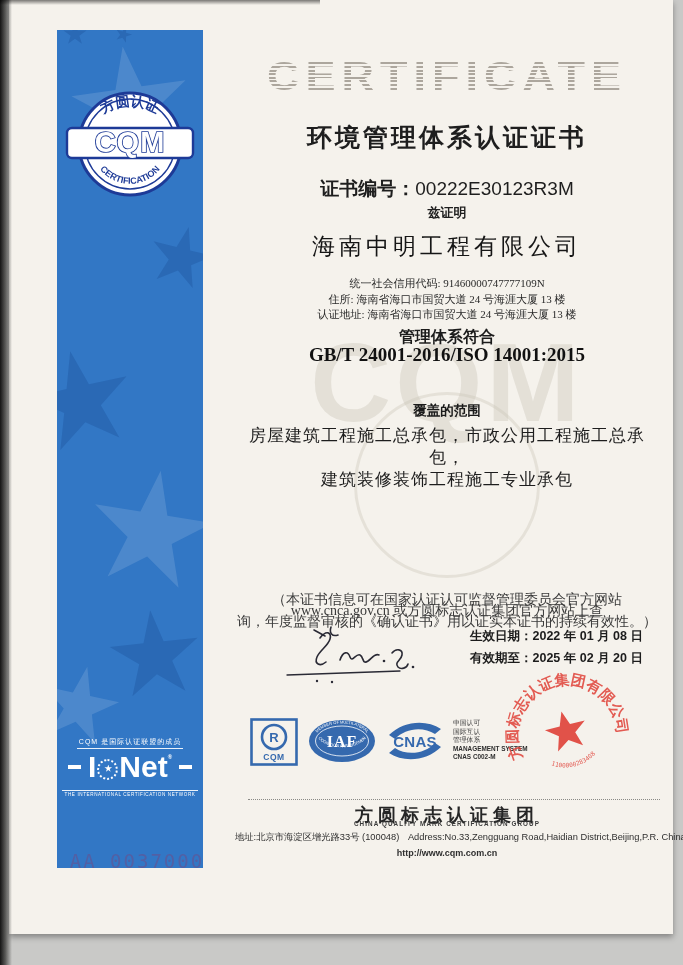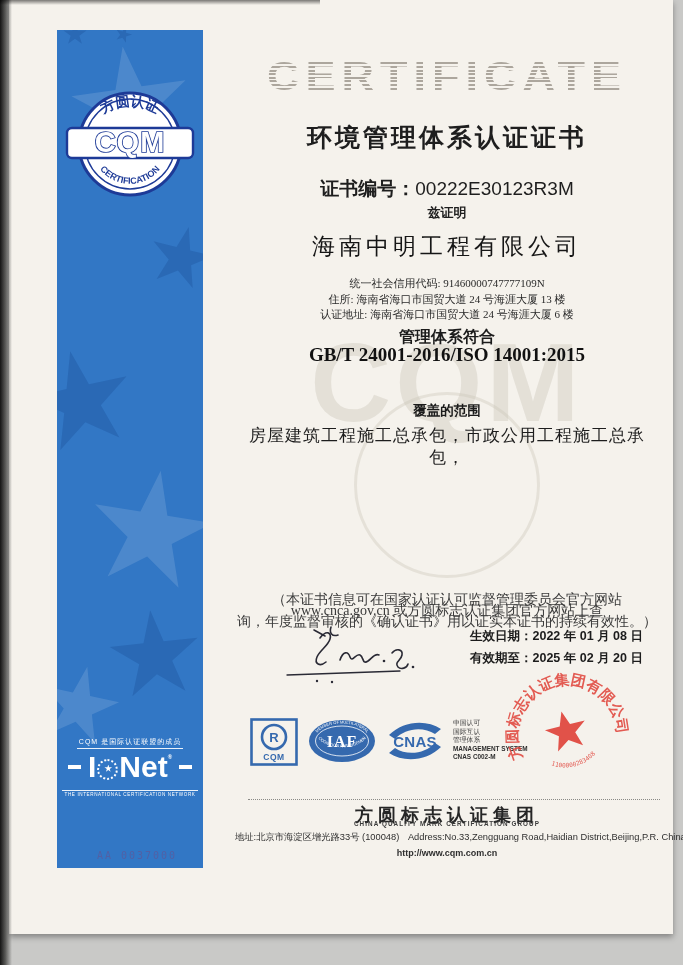--- a/index.html
+++ b/index.html
@@ -19,21 +19,21 @@
 
   .iqnet { position:absolute; left:0; top:700px; width:146px; text-align:center; color:#fff; }
   .iqnet-member { font-size:7px; letter-spacing:1px; color:#fff; display:inline-block; border-bottom:1px solid rgba(255,255,255,.9); padding:0 2px 1px; }
   .iqnet-row { display:flex; align-items:center; justify-content:center; gap:7px; margin-top:3px; }
   .iqnet-dash { width:13px; height:4px; background:#fff; }
   .iqnet-brand { display:flex; align-items:center; font-weight:bold; font-size:30px; line-height:30px; color:#fff; font-family:"Liberation Sans",sans-serif; }
   .iqnet-q { width:21px; height:21px; border:2.6px dotted #fff; border-radius:50%; margin:4px 1px 0; position:relative; }
   .iqnet-q::after { content:""; position:absolute; left:5px; top:4px; width:8px; height:8px; background:#fff; clip-path:polygon(50% 0%,61% 35%,98% 35%,68% 57%,79% 91%,50% 70%,21% 91%,32% 57%,2% 35%,39% 35%); }
   .iqnet-reg { font-size:6px; vertical-align:top; position:relative; top:-10px; }
   .iqnet-tagline { display:inline-block; margin-top:2px; border-top:1px solid rgba(255,255,255,.9); font-size:4.6px; letter-spacing:.6px; padding:1px 3px 0; color:#fff; }
-  .serial { position:absolute; left:0; top:820px; width:160px; text-align:center; font-family:"DejaVu Sans Mono",monospace; font-size:10px; letter-spacing:2px; color:#585c9f; opacity:.85; }
+  .serial { position:absolute; left:0; top:820px; width:160px; text-align:center; font-family:"DejaVu Sans Mono",monospace; font-size:19px; letter-spacing:2px; color:#585c9f; opacity:.85; }
 
   
   .content { position:absolute; left:232px; top:0; width:430px; height:100%; z-index:6; }
   .cblock { position:absolute; left:0; right:0; text-align:center; color:#222; }
 
   .wm-cert { top:50px; font-size:45px; font-weight:bold; letter-spacing:6px; color:#aca69d; font-family:"Liberation Sans",sans-serif; transform:scaleY(.92); }
   .wm-stripes { position:absolute; left:0; right:0; top:48px; height:52px; background:repeating-linear-gradient(to bottom,rgba(245,242,236,0) 0 2px,#f5f2ec 2px 3.6px); z-index:2; }
   .wm-cqm { top:318px; font-size:112px; font-weight:bold; letter-spacing:4px; color:rgba(201,194,181,.38); z-index:0; }
   .wm-ring { position:absolute; left:122px; top:392px; width:186px; height:186px; border:3px solid rgba(203,196,183,.38); border-radius:50%; z-index:0; }
 
@@ -131,29 +131,30 @@
     <div class="cblock certno">
       <span class="lbl">证书编号：</span><span>00222E30123R3M</span>
     </div>
 
     <div class="cblock certify">兹证明</div>
     <div class="cblock company">海南中明工程有限公司</div>
 
     <div class="cblock info">
       <div>统一社会信用代码: 91460000747777109N</div>
       <div>住所: 海南省海口市国贸大道 24 号海涯大厦 13 楼</div>
-      <div>认证地址: 海南省海口市国贸大道 24 号海涯大厦 6 楼</div>
+      <div>认证地址: 海南省海口市国贸大道 24 号海涯大厦 13 楼</div>
     </div>
 
     <div class="cblock conform">管理体系符合</div>
     <div class="cblock standard">GB/T 24001-2016/ISO 14001:2015</div>
 
     <div class="cblock scope-label">覆盖的范围</div>
     <div class="cblock scope">
       <div>房屋建筑工程施工总承包，市政公用工程施工总承包，</div>
+      <div>建筑装修装饰工程施工专业承包</div>
     </div>
 
     <div class="cblock footnote">
       <div>（本证书信息可在国家认证认可监督管理委员会官方网站 www.cnca.gov.cn 或方圆标志认证集团官方网站上查</div>
       <div>询，年度监督审核的《确认证书》用以证实本证书的持续有效性。）</div>
     </div>
 
     <svg class="signature" viewBox="0 0 150 62">
       <g fill="none" stroke="#2a2a35" stroke-width="1.6" stroke-linecap="round">
         <path d="M34,6 L45,12"></path>

